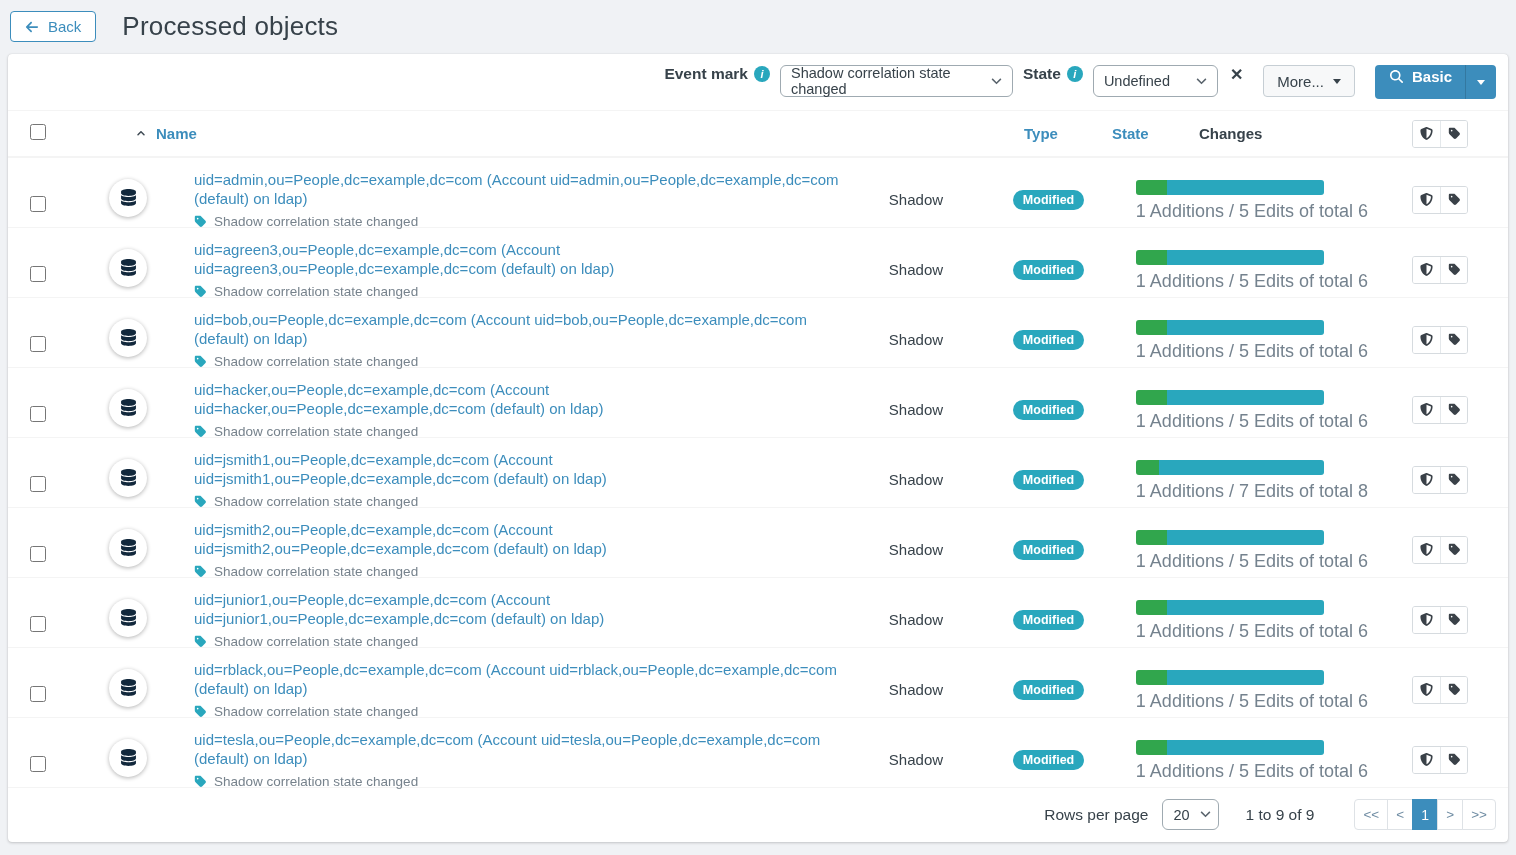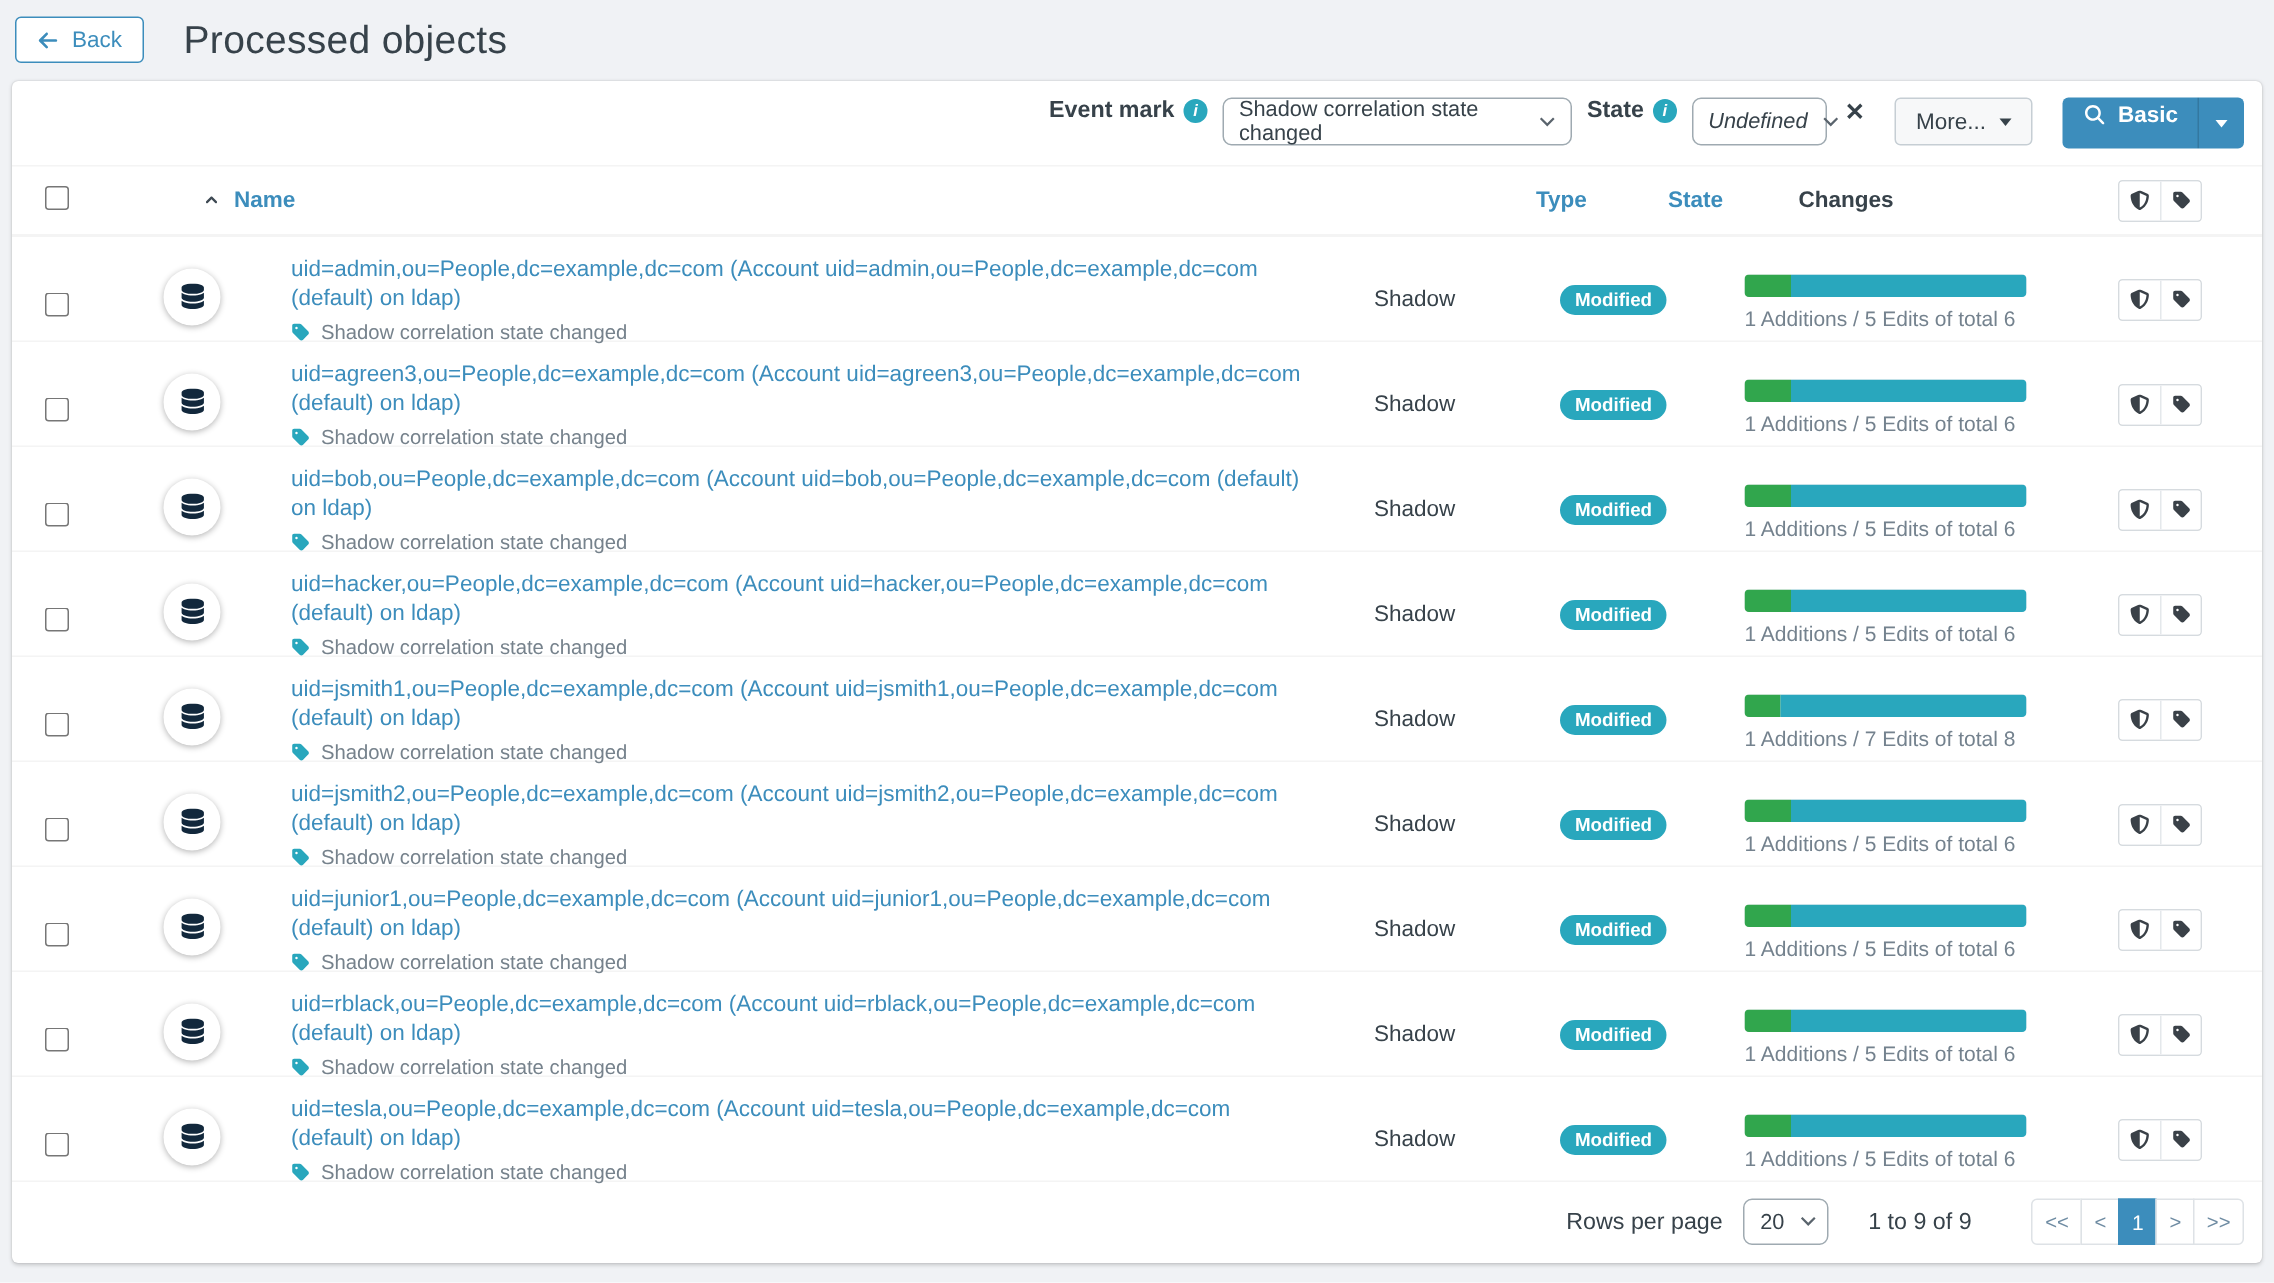--- a/index.html
+++ b/index.html
@@ -41,21 +41,21 @@
     color:#fff; font-size:11px; font-weight:700; font-style:italic;
     display:inline-flex; align-items:center; justify-content:center;
   }
   .select {
     display:inline-flex; align-items:center; justify-content:space-between;
     background:#fff; border:1px solid #9faab1; border-radius:6px;
     height:32px; padding:0 10px; font-size:14.5px; color:#37424a; cursor:pointer; gap:10px;
   }
   .select .chev svg { display:block; }
   .sel-eventmark { width:233px; }
-  .sel-state { width:90px;font-style:italic; }
+  .sel-state { width:125px; }
   .clear-x { font-size:16px; font-weight:700; color:#37424a; background:none; border:none; cursor:pointer; padding:0 2px; font-family:inherit; }
   .more-btn {
     display:inline-flex; align-items:center; gap:9px;
     background:#f7f8f9; border:1px solid #c6ced4; border-radius:4px;
     height:32px; padding:0 13px; font-size:15px; color:#37424a; cursor:pointer; font-family:inherit;
   }
   .caret { width:0; height:0; border-left:4.5px solid transparent; border-right:4.5px solid transparent; border-top:5px solid currentColor; display:inline-block; }
   .search-btn {
     display:inline-flex; align-items:stretch; background:#3c8dbc; border:none;
     border-radius:4px; color:#fff; height:34px; cursor:pointer; overflow:hidden; font-family:inherit;
@@ -99,21 +99,21 @@
   .tag-line { display:flex; align-items:center; gap:7px; margin-top:6px; color:#76828c; font-size:13.5px; }
   .tag-line svg { width:13px; height:13px; fill:#29a7bd; }
   .type-text { font-size:15px; line-height:20px; color:#37424a;margin-top:24px; }
   .badge {
     display:inline-block; background:#29a7bd; color:#fff; font-size:12.5px; font-weight:700;
     padding:4px 10px 4px; border-radius:10px; margin-top:1px; line-height:1;
   }
   .bar { width:188px; height:15px; border-radius:3px; overflow:hidden; display:flex; margin-top:3px; background:#e9ecef; }
   .bar-add  { height:100%; }
   .bar-edit { height:100%; }
-  .changes-text { font-size:14px; color:#74828e; margin-top:6px; white-space:nowrap; }
+  .changes-text { font-size:18px; color:#74828e; margin-top:6px; white-space:nowrap; }
   .btn-group { display:inline-flex; border:1px solid #d6dbdf; border-radius:3px; overflow:hidden; background:#fff; }
   .icon-btn {
     width:27px; height:26px; display:flex; align-items:center; justify-content:center;
     background:#fff; border:none; border-left:1px solid #e4e8eb; cursor:pointer;
   }
   .icon-btn:first-child { border-left:none; }
   .icon-btn svg { width:13px; height:13px; fill:#3a4148; }
 
   
   .tfoot {

